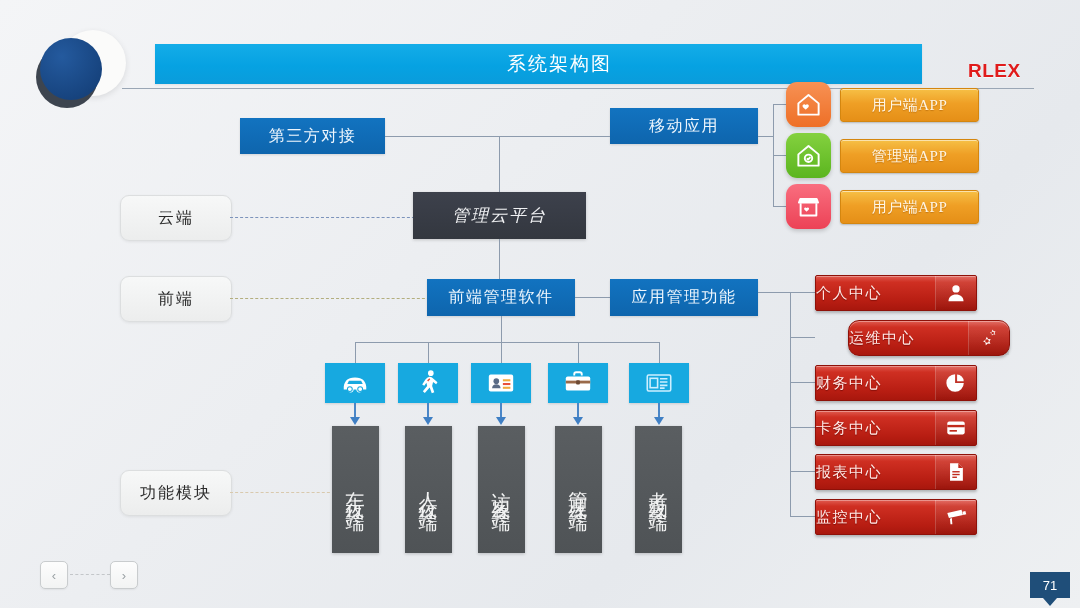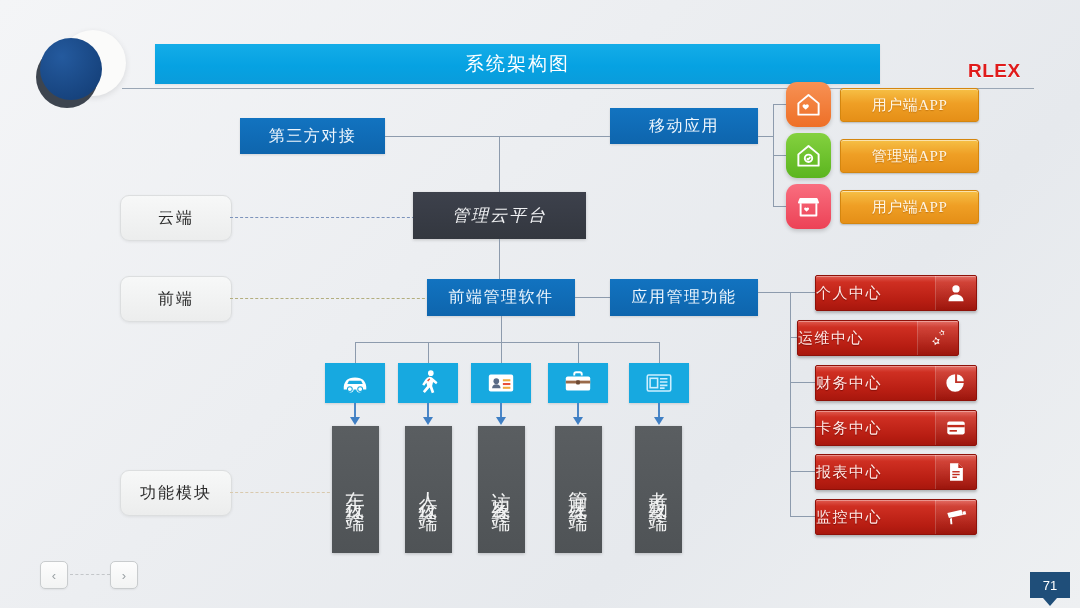--- a/index.html
+++ b/index.html
@@ -123,21 +123,21 @@
 </style>
 </head>
 <body>
 
 <div class="stage">
 
   <div class="abs deco-ring" style="left:60px;top:30px;"></div>
   <div class="abs deco-shadow" style="left:36px;top:46px;"></div>
   <div class="abs deco-blue" style="left:40px;top:38px;"></div>
 
-  <div class="abs title-bar" style="left:155px;top:44px;width:725px;height:40px;">系统架构图</div>
+  <div class="abs title-bar" style="left:155px;top:44px;width:725px;height:40px;padding-left:42px;">系统架构图</div>
   <div class="abs title-underline" style="left:122px;top:88px;width:912px;"></div>
   <div class="abs brand" style="left:968px;top:60px;">RLEX</div>
 
   <div class="abs pill" style="left:120px;top:195px;width:110px;height:44px;">
     <span>云端</span>
   </div>
   <div class="abs dash-blue" style="left:230px;top:217px;width:190px;"></div>
 
   <div class="abs pill" style="left:120px;top:276px;width:110px;height:44px;">
     <span>前端</span>
@@ -210,21 +210,21 @@
   <div class="abs redbtn" style="left:815px;top:275px;width:160px;height:34px;">
     <span class="lbl">个人中心</span>
     <span class="ico">
       <svg viewBox="0 0 24 24">
           <circle cx="12" cy="7.5" r="4"></circle>
           <path d="M3.8 21c0-4.6 3.7-7.3 8.2-7.3S20.2 16.4 20.2 21Z"></path>
         </svg>
     </span>
   </div>
 
-  <div class="abs redbtn" style="left:797px;top:320px;width:160px;height:34px;">
+  <div class="abs redbtn" style="left:848px;top:320px;width:160px;height:34px;border-radius:11px;">
     <span class="lbl">运维中心</span>
     <span class="ico">
       <svg viewBox="0 0 24 24">
         <path d="M16 2.6l1 1.9 2.1.2-1.1 1.8.9 1.9-2.1-.4-1.6 1.4-.3-2.1-1.9-1 1.9-.9Z"></path>
         <circle cx="16" cy="6.6" r="1.4" fill="#c12a1c"></circle>
         <path d="M9.6 10.6l1.4 2.5 2.9.2-1.5 2.5 1.2 2.6-2.9-.5-2.2 1.9-.4-2.9-2.6-1.4 2.6-1.3Z"></path>
         <circle cx="9.8" cy="15.3" r="2" fill="#c12a1c"></circle>
       </svg>
     </span>
   </div>

